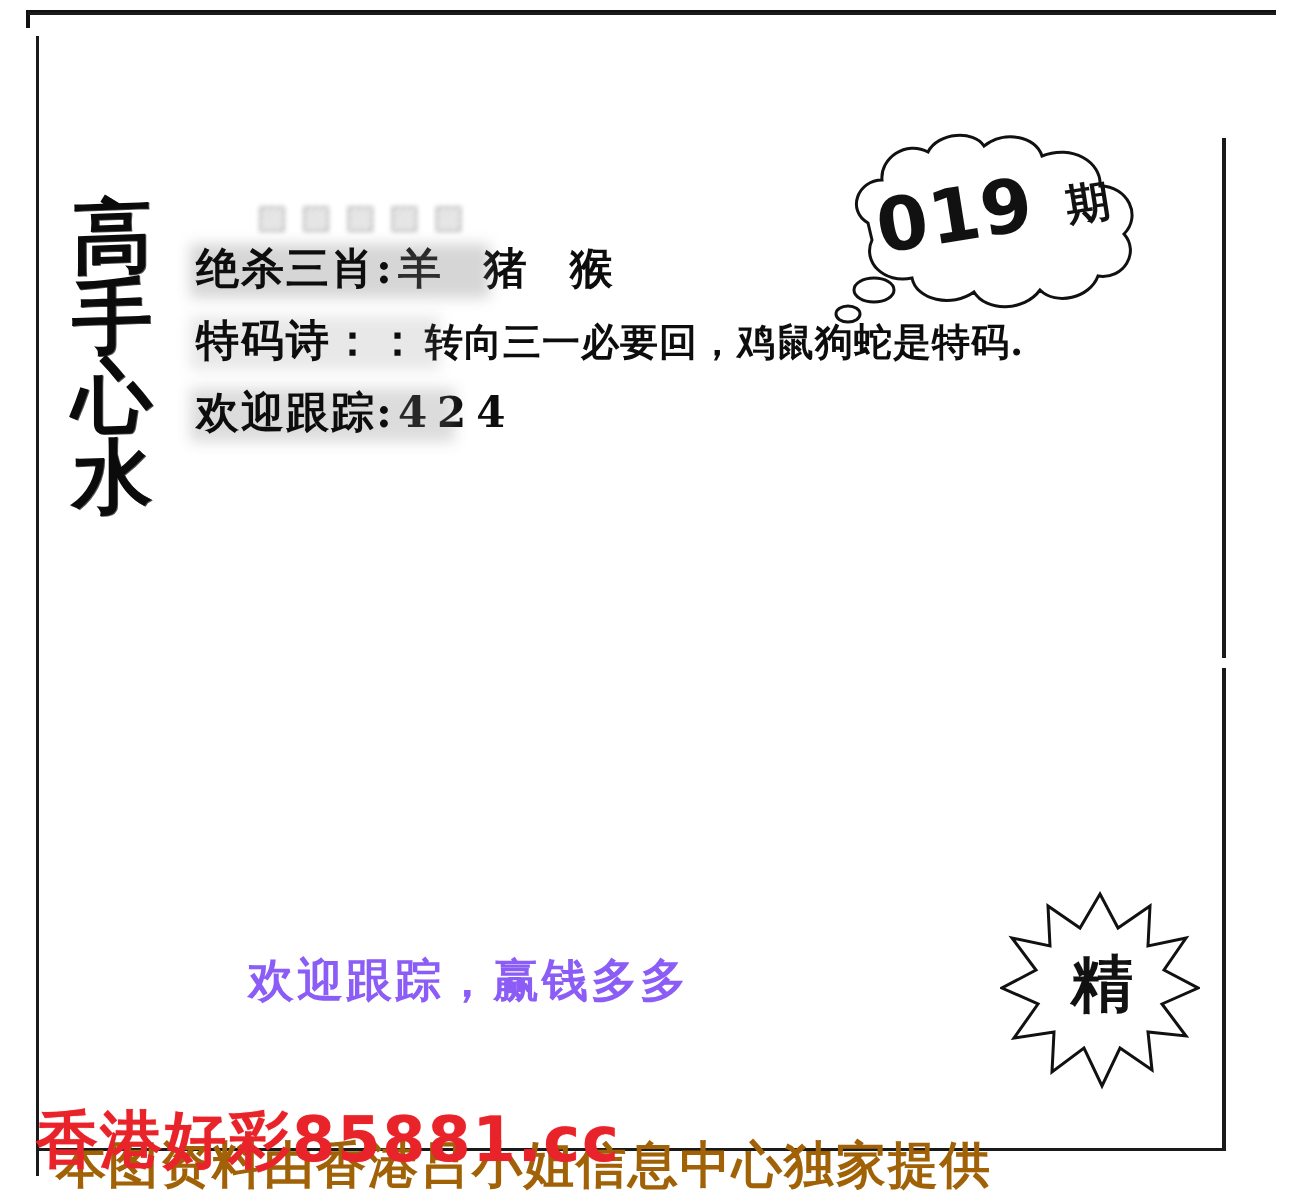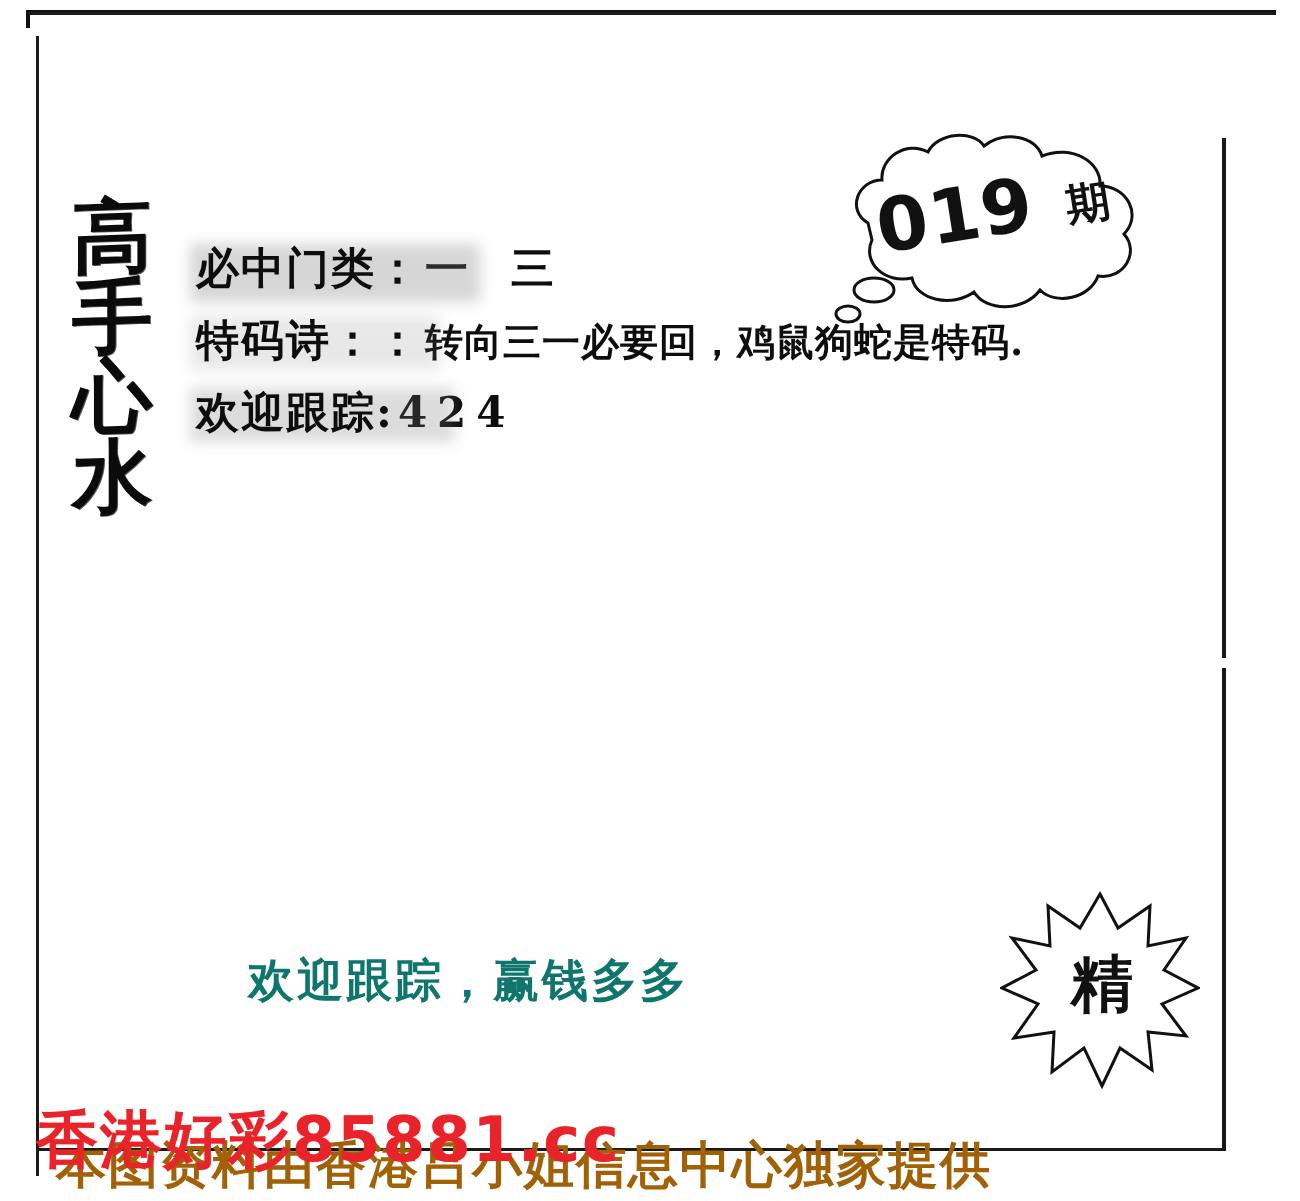--- a/index.html
+++ b/index.html
@@ -231,21 +231,21 @@
   }
 
   
   .slogan {
     position: absolute;
     left: 248px;
     top: 950px;
     font-family: "DejaVu Serif", "Liberation Serif", serif;
     font-size: 46px;
     font-weight: bold;
-    color: #0f766e;
+    color: #8b5cf6;
     letter-spacing: 3px;
   }
 
   
   .footer-line {
     position: absolute;
     left: 56px;
     top: 1132px;
     font-family: Liberation Sans, sans-serif;
     font-size: 50px;
@@ -290,26 +290,27 @@
       <path d="M40 95 C18 82 30 52 54 52 C52 30 78 12 100 24 C110 4 146 2 156 18 C176 2 208 8 214 28 C244 16 274 34 272 58 C300 58 314 88 296 106 C312 124 296 152 270 148 C262 170 228 178 212 162 C196 184 158 184 146 164 C124 180 88 172 84 150 C56 156 34 134 44 112 Z" stroke="#111" stroke-width="3" fill="#ffffff"></path>
       <ellipse cx="46" cy="162" rx="20" ry="12" stroke="#111" stroke-width="3" fill="#fff"></ellipse>
       <ellipse cx="20" cy="186" rx="12" ry="8" stroke="#111" stroke-width="3" fill="#fff"></ellipse>
     </svg>
     <div class="issue">019</div>
     <div class="issue-suffix">期</div>
   </div>
 
   <div class="rows">
 
-
-
     <div class="row">
-      <div class="smudge s3"></div>
-      <span class="label">必中门类：</span><span class="value wide">一  三</span>
+      <div class="smudge s1"></div>
+      <div class="ghost2">▨▨▨▨▨</div>
+      <span class="label">绝杀三肖:</span><span class="value wide">羊 猪 猴</span>
     </div>
+
+
 
     <div class="row">
       <div class="smudge s4"></div>
       <span class="label">特码诗：：</span><span class="value poem">转向三一必要回，鸡鼠狗蛇是特码.</span>
     </div>
 
     <div class="row">
       <div class="smudge s5"></div>
       <span class="label">欢迎跟踪:</span><span class="value num">424</span>
     </div>

